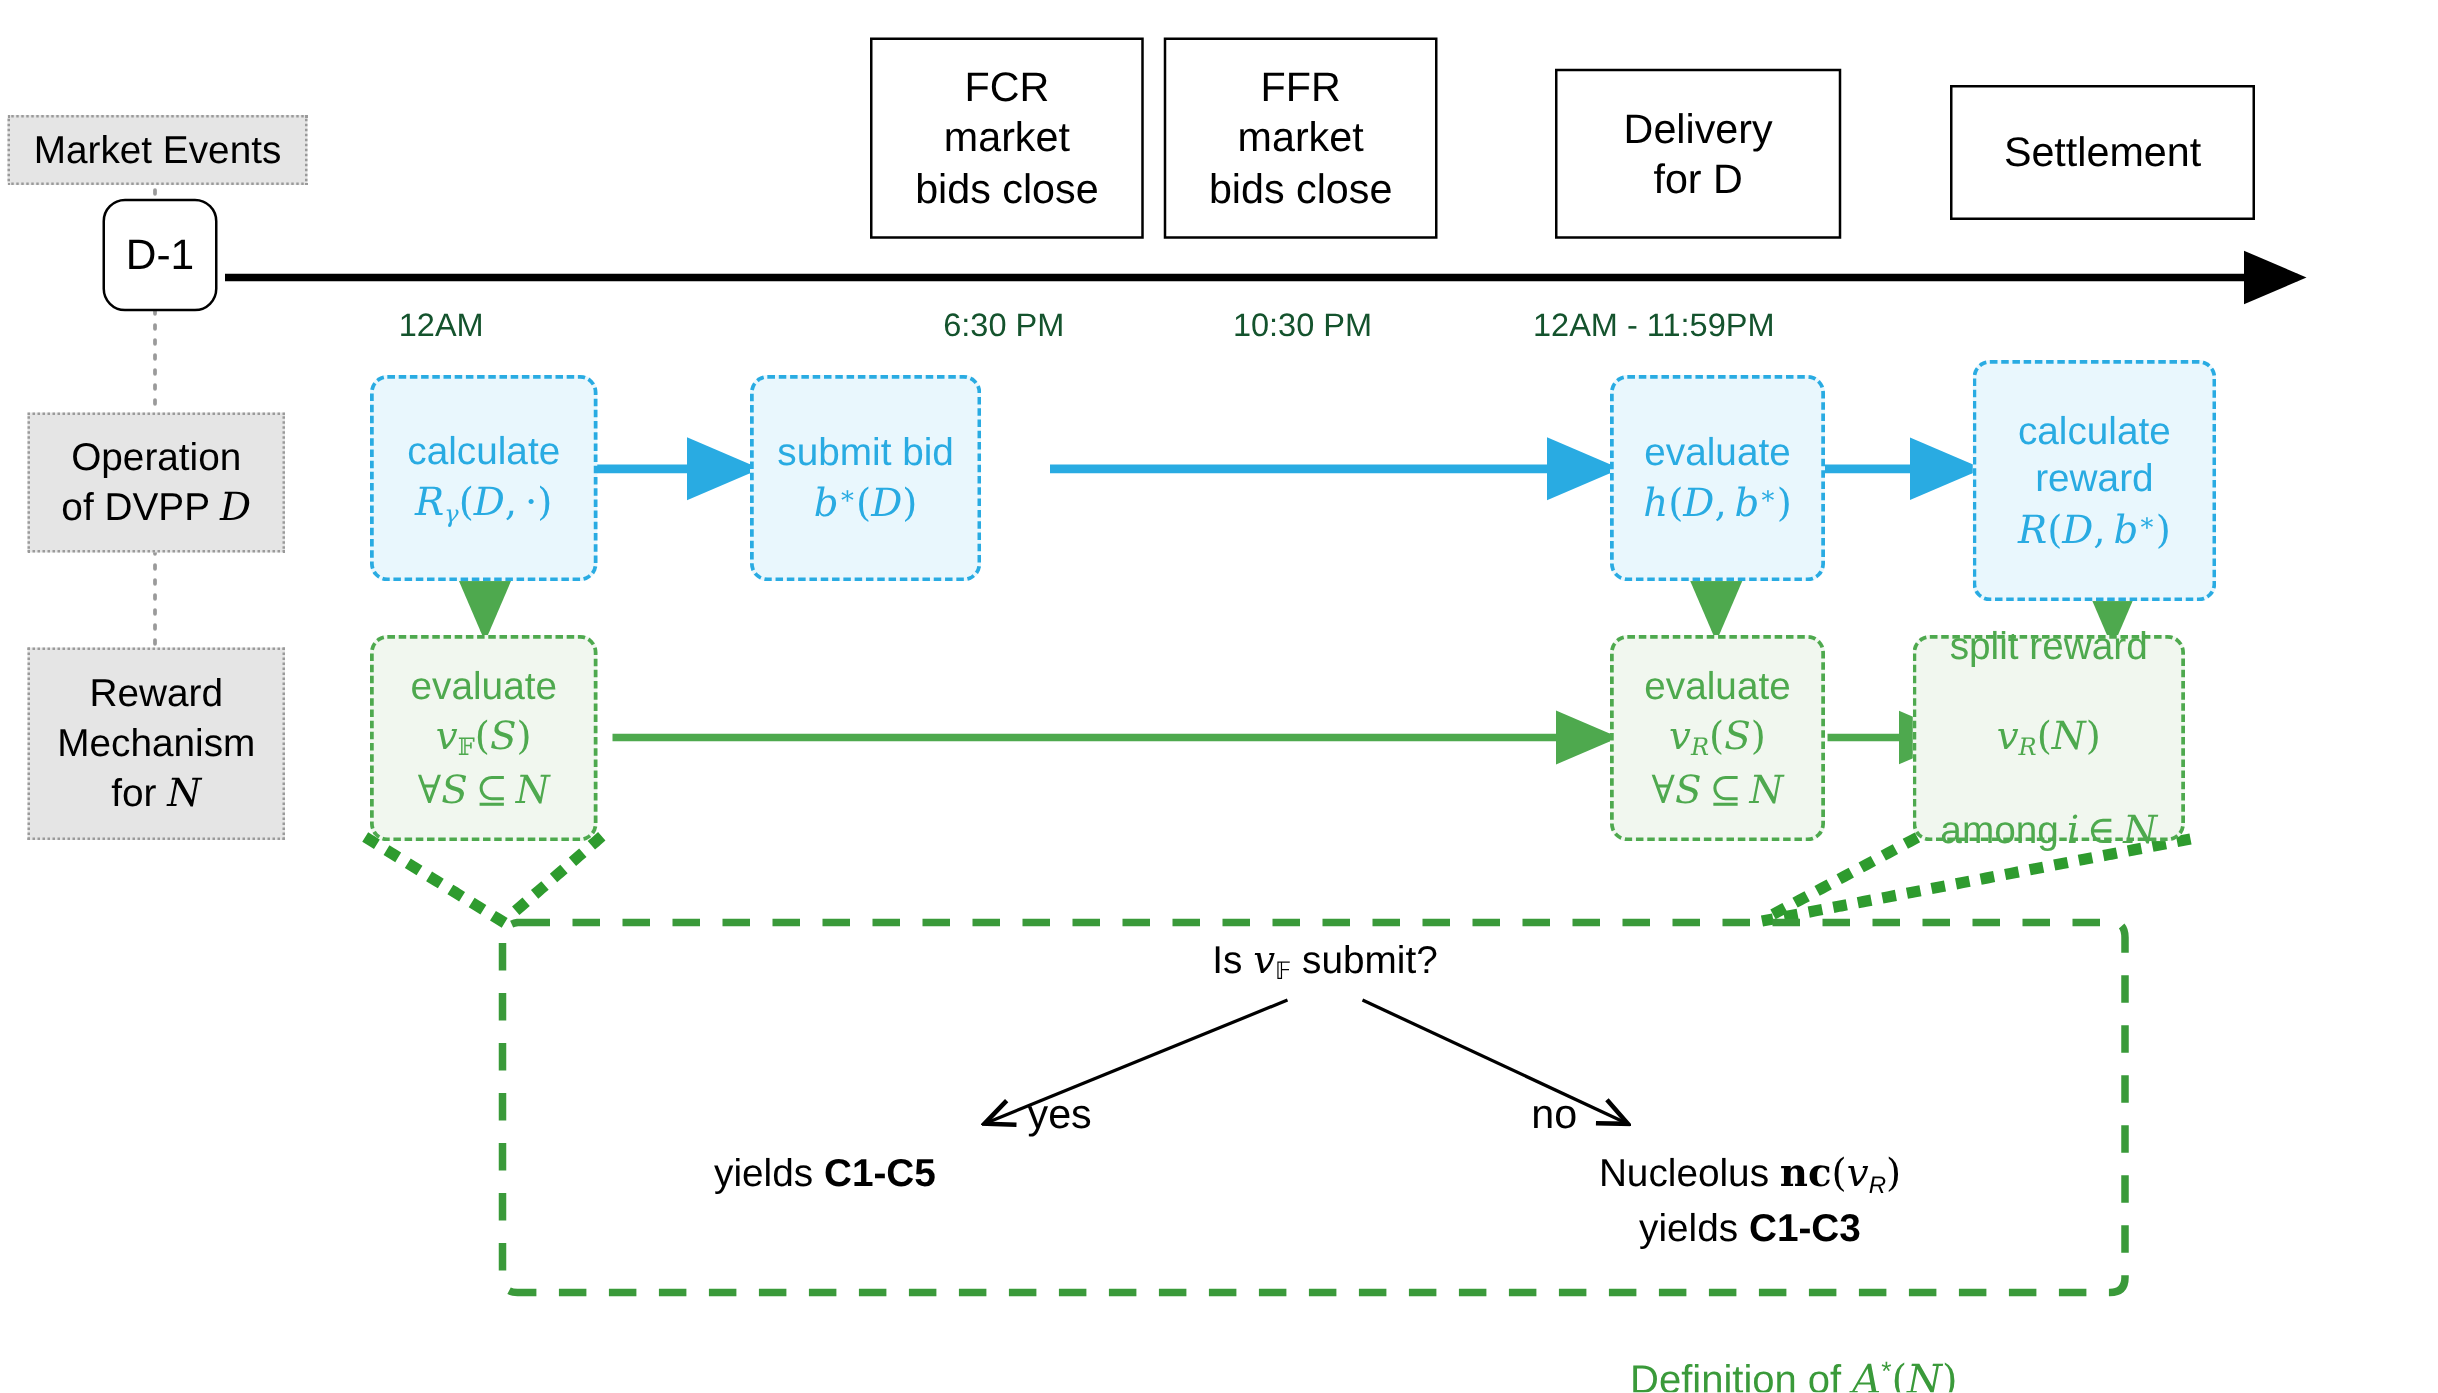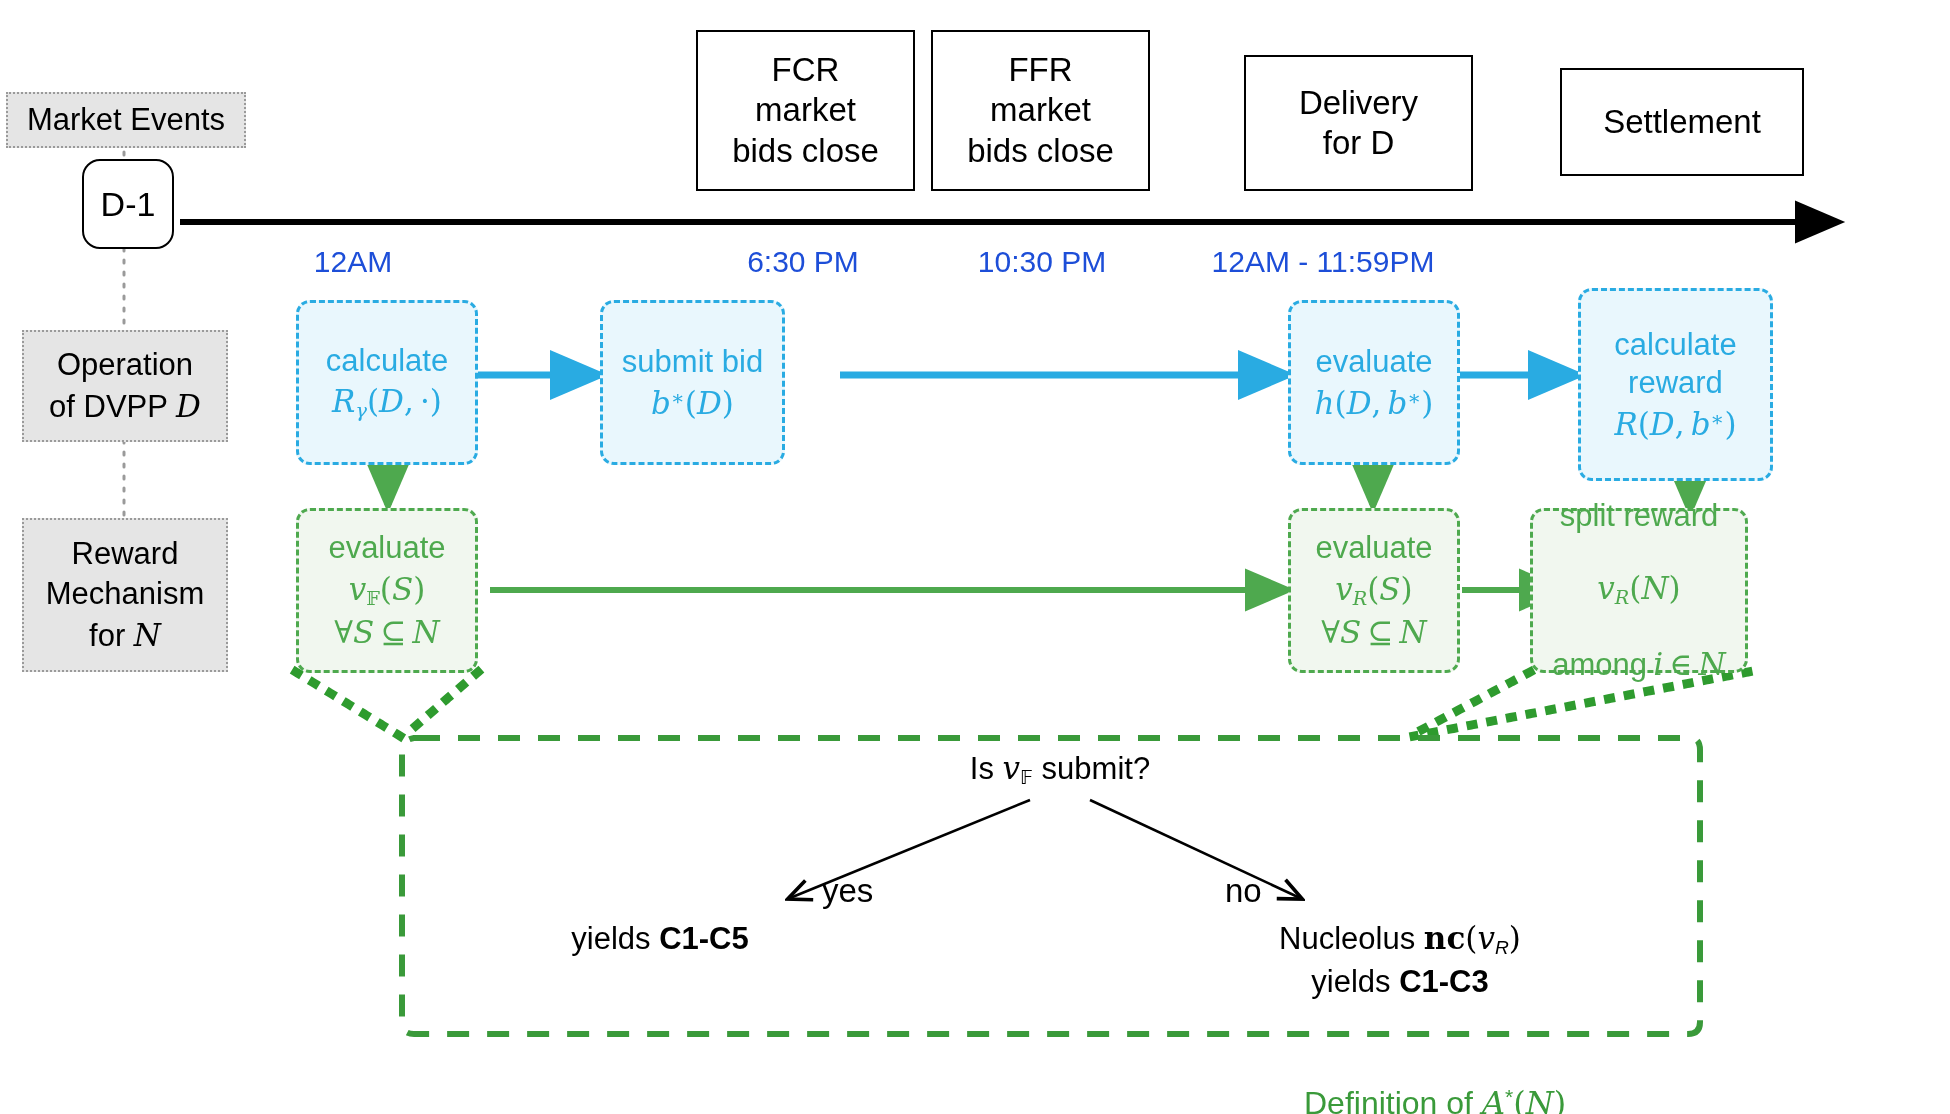--- a/index.html
+++ b/index.html
@@ -67,21 +67,21 @@
     box-sizing:border-box;
     font-size:31px;
     line-height:1.24;
   }
   .pbox .l1{font-family:"Liberation Sans",sans-serif;}
   .pbox .l2{font-family:"DejaVu Serif",serif;font-style:italic;font-size:31px;margin-top:2px;}
   .blue{ color:#29abe2; background:#e9f7fd; }
   .green{ color:#4ea94e; background:#f1f7ef; }
 
   
-  .tick{ font-size:30px; color:#1d4ed8; }
+  .tick{ font-size:26px; color:#14532d; }
 
   
   .qtext{ font-size:31px; }
   .branch{ font-size:33px; }
   .leaf{ font-size:31px; text-align:center; line-height:1.34; }
   .leaf b{ font-weight:bold; }
   .caption{ font-size:32px; color:#3a9a3a; }
 
   svg{ position:absolute; left:0; top:0; overflow:visible; }
 </style>

